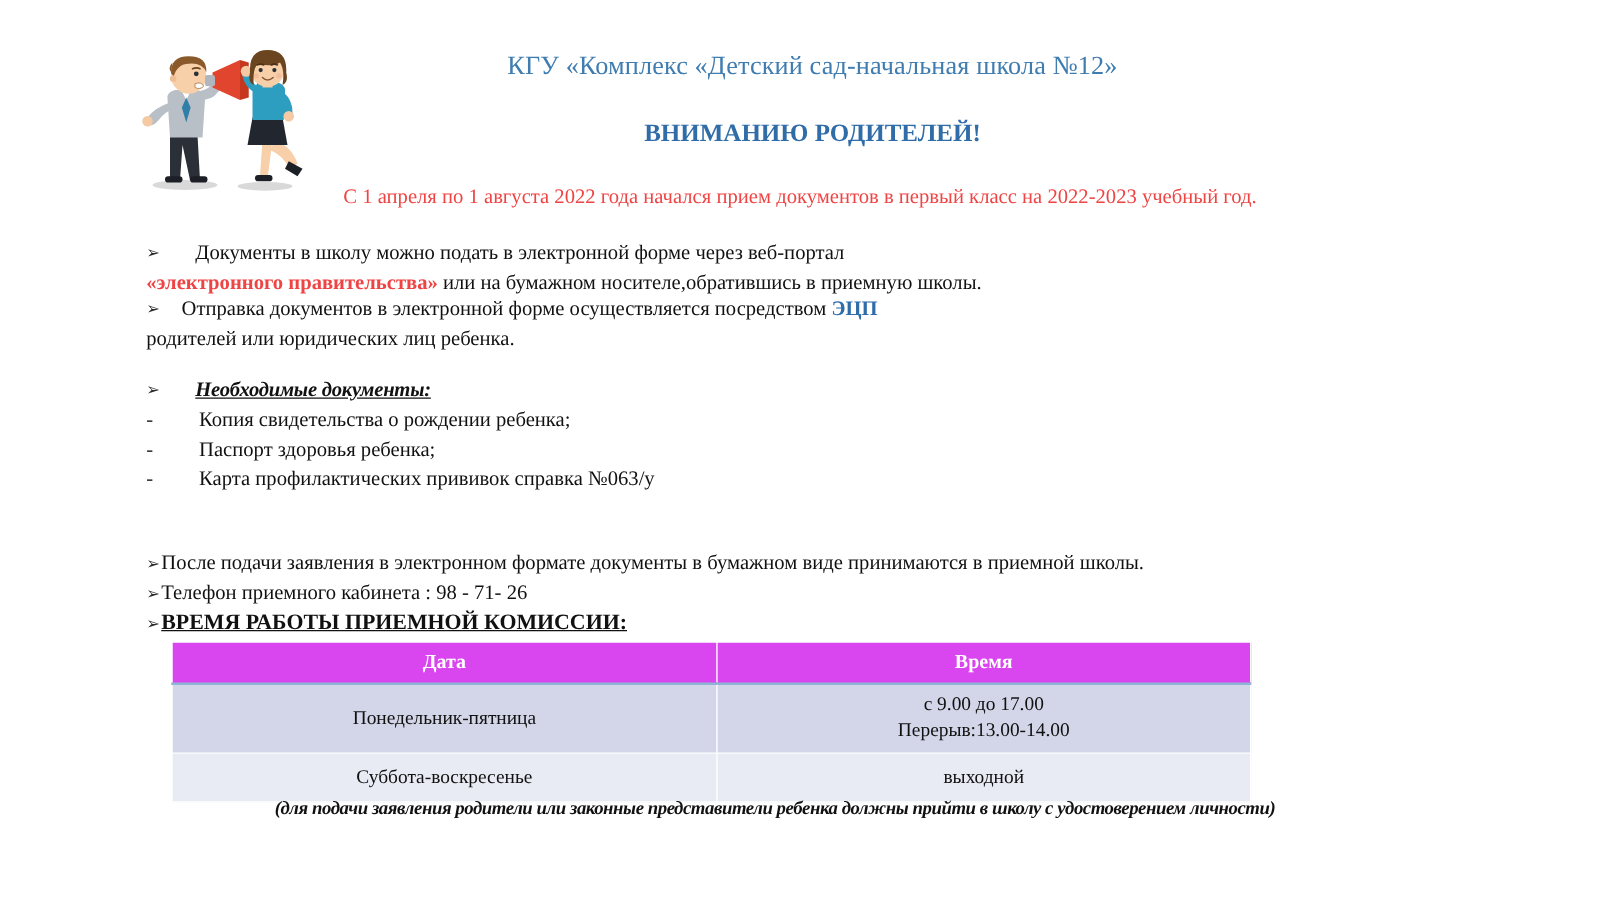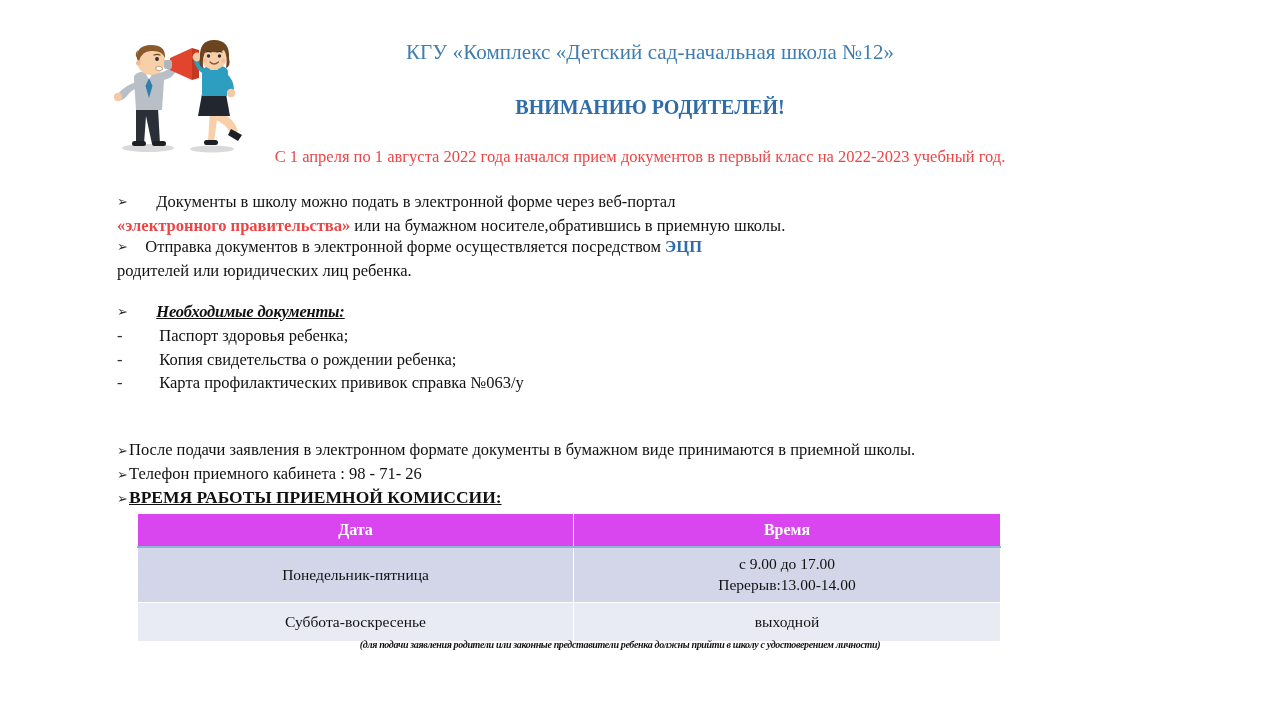--- a/index.html
+++ b/index.html
@@ -162,21 +162,21 @@
   .col-time { width: 426px; }
   .time-line { display:block; line-height:1.35; }
 
   
   .footnote {
     position: absolute;
     left: 120px;
     top: 639px;
     width: 1000px;
     text-align: center;
-    font-size: 10px;
+    font-size: 15px;
     font-weight: bold;
     font-style: italic;
     letter-spacing: -0.35px;
     color: #111;
     white-space: nowrap;
   }
 </style>
 </head>
 <body>
 
@@ -287,26 +287,26 @@
   <div class="block docs-head">
     <span class="arrow">➢</span>
     <span class="gap-sm"></span>
     <span class="title">Необходимые документы:</span>
   </div>
 
   <div class="block docs-list">
     <span class="row">
       <span class="dash">-</span>
       <span class="dash-gap"></span>
-      <span>Паспорт здоровья ребенка;</span>
+      <span>Копия свидетельства о рождении ребенка;</span>
     </span>
     <span class="row">
       <span class="dash">-</span>
       <span class="dash-gap"></span>
-      <span>Копия свидетельства о рождении ребенка;</span>
+      <span>Паспорт здоровья ребенка;</span>
     </span>
     <span class="row">
       <span class="dash">-</span>
       <span class="dash-gap"></span>
       <span>Карта  профилактических прививок справка №063/у</span>
     </span>
   </div>
 
   <div class="block tail">
     <span class="t-row">

